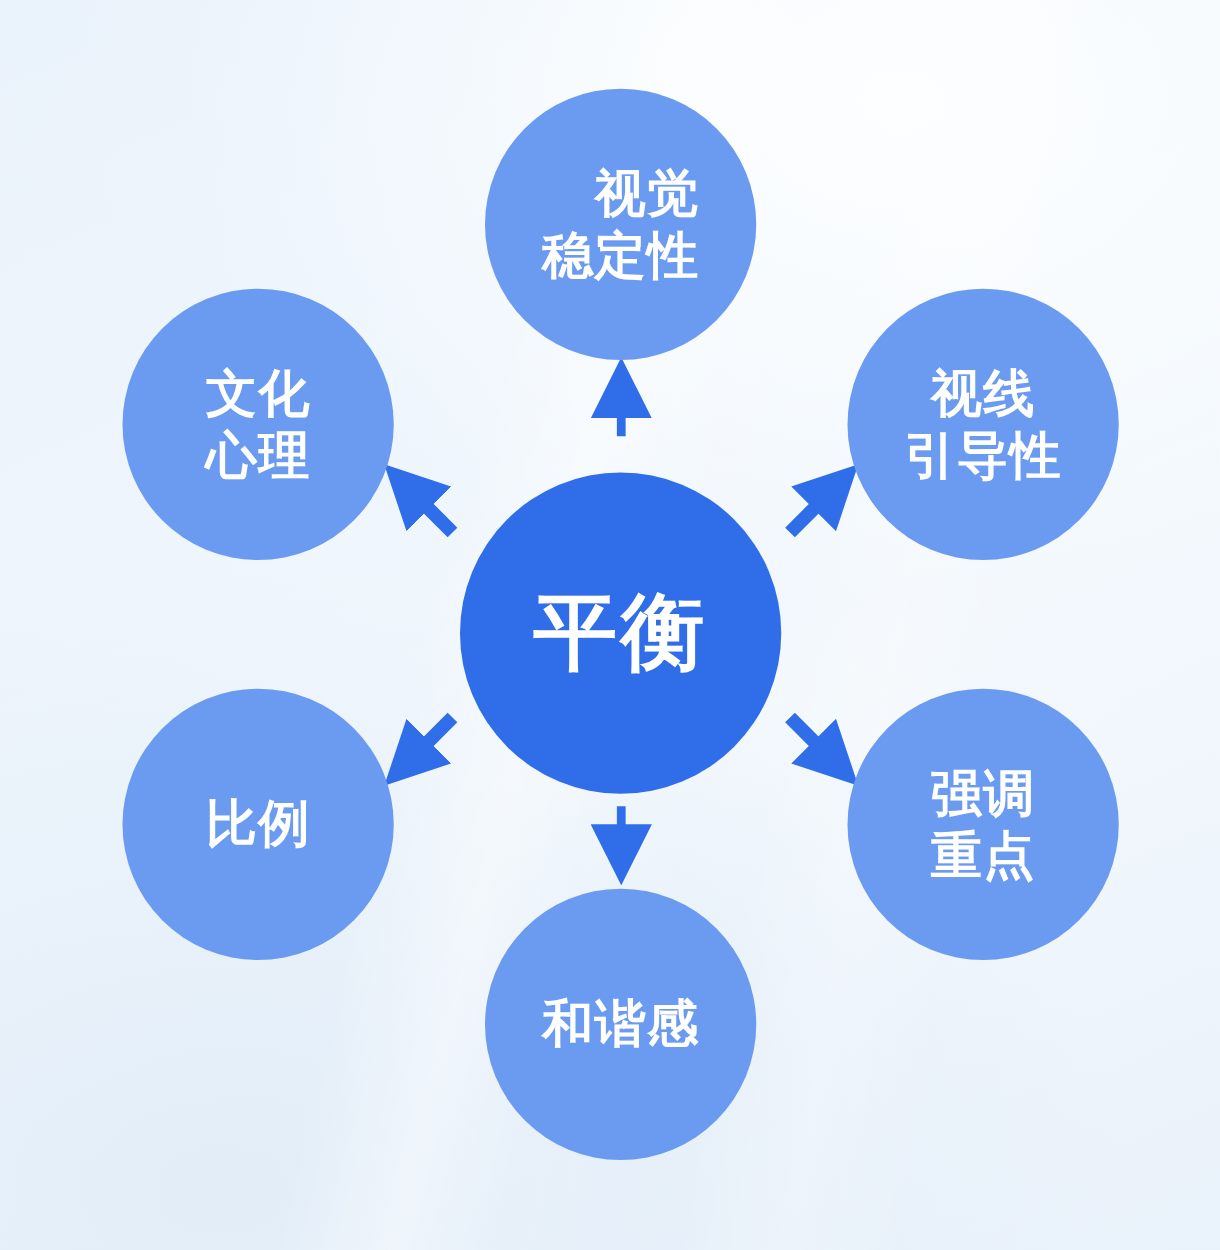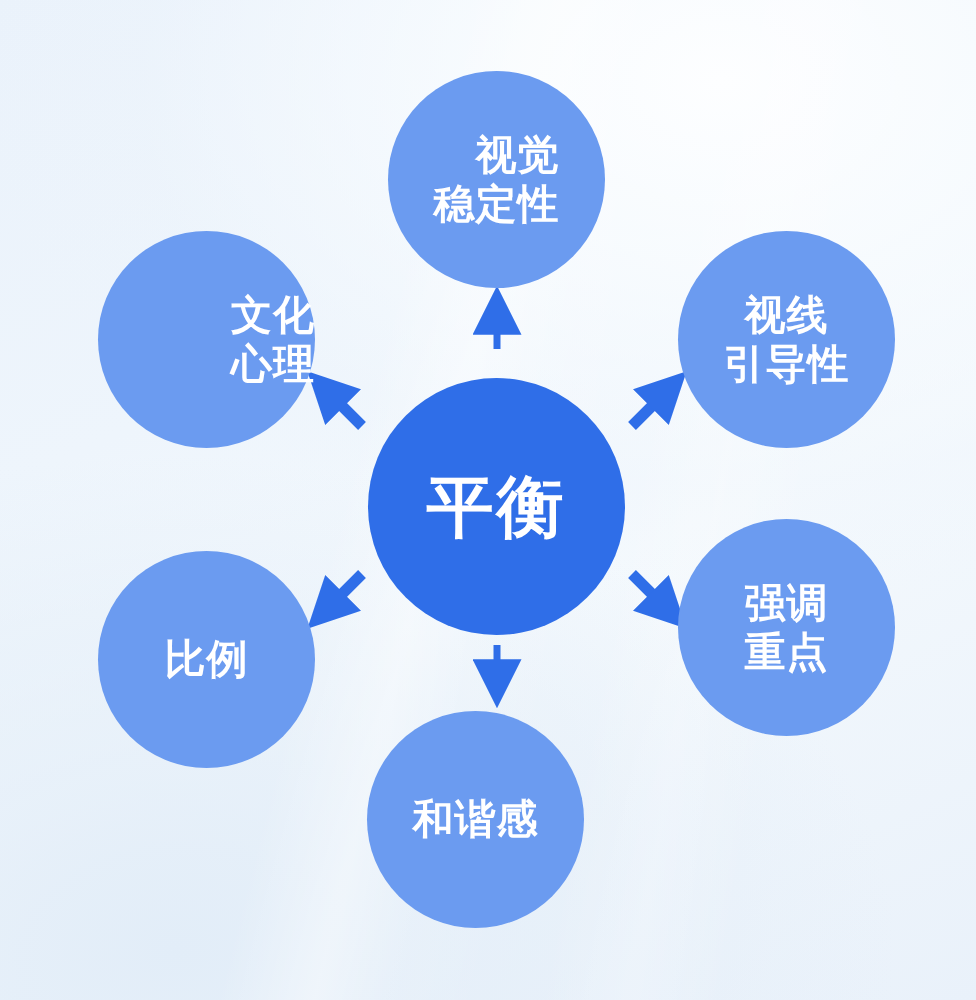--- a/index.html
+++ b/index.html
@@ -87,24 +87,24 @@
 
   .node-label {
     display: block;
     white-space: pre-line;
   }
 
   
   #node-center        { left: 368px; top: 378px; }
   #node-visual        { left: 388px; top:  71px; text-align: right; }
   #node-gaze          { left: 678px; top: 231px; }
-  #node-emphasis      { left: 678px; top: 519px; }
-  #node-harmony       { left: 367px; top: 711px; }
+  #node-emphasis      { left: 678px; top: 551px; }
+  #node-harmony       { left: 388px; top: 711px; }
   #node-proportion    { left:  98px; top: 551px; }
-  #node-culture       { left:  98px; top: 231px; justify-content: flex-end; }
+  #node-culture       { left:  98px; top: 231px; }
 </style>
 </head>
 <body>
 
 <div id="canvas">
 
   <div id="sheen"></div>
 
   <svg id="arrow-layer" viewBox="0 0 976 1000" xmlns="http://www.w3.org/2000/svg">
     <defs>

